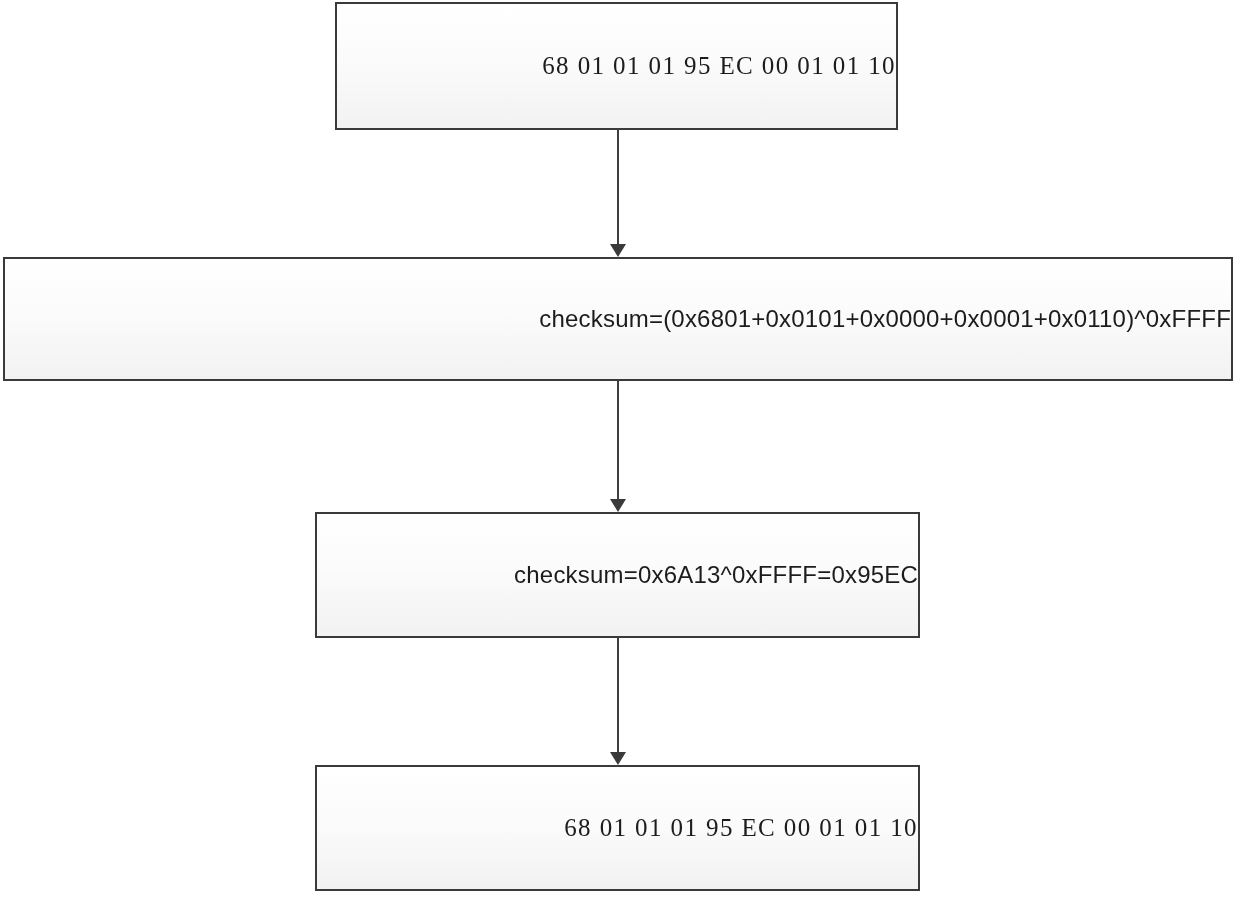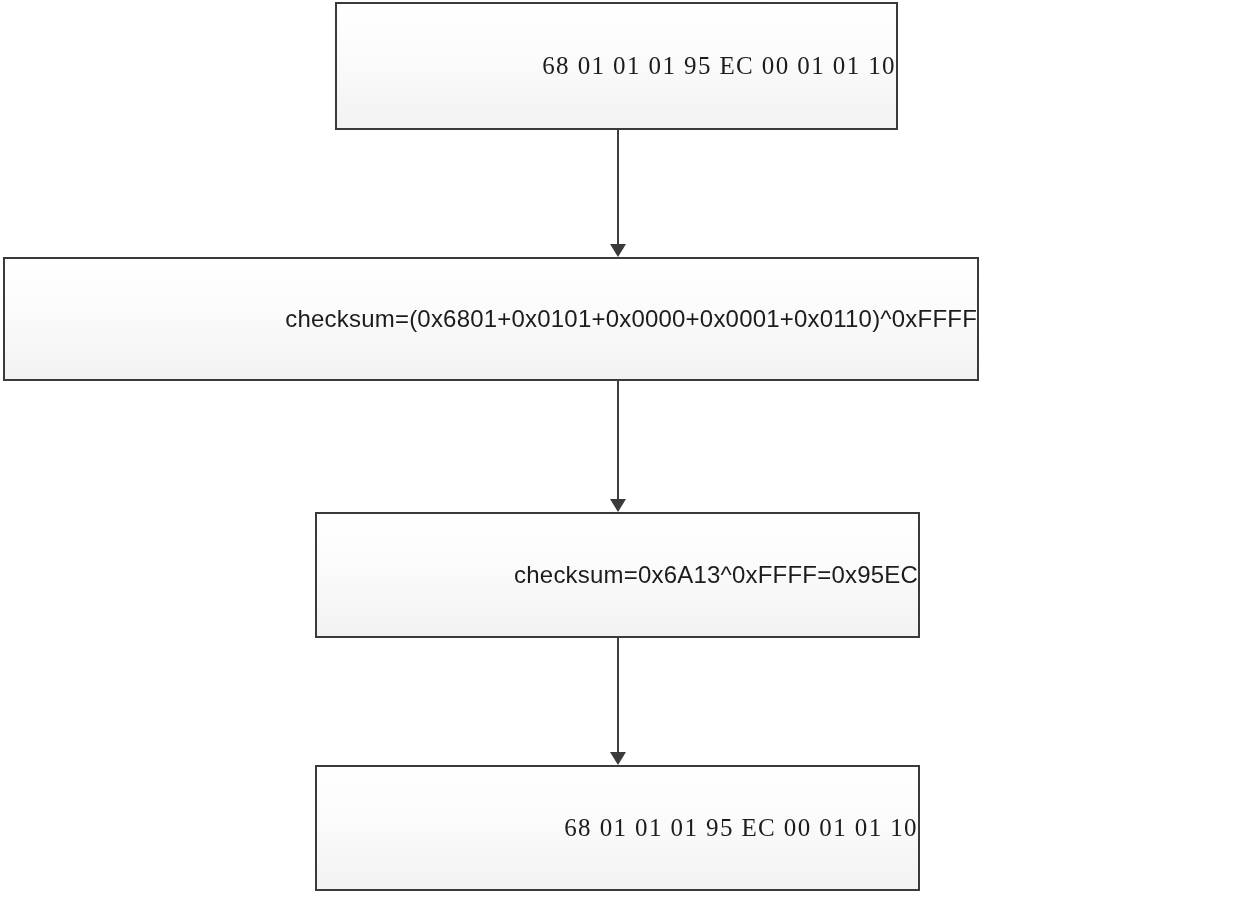--- a/index.html
+++ b/index.html
@@ -35,21 +35,21 @@
     font-size: 25px;
     letter-spacing: 1.4px;
   }
   .formula-label {
     font-family: "Liberation Sans", "DejaVu Sans", sans-serif;
     font-size: 24px;
   }
 
   
   #node-packet-in   { left: 335px;  top: 2px;   width: 563px;  height: 128px; }
-  #node-formula     { left: 3px;    top: 257px; width: 976px; height: 124px; }
+  #node-formula     { left: 3px;    top: 257px; width: 1230px; height: 124px; }
   #node-result      { left: 315px;  top: 512px; width: 605px;  height: 126px; }
   #node-packet-out  { left: 315px;  top: 765px; width: 605px;  height: 126px; }
 
   
   .connector {
     position: absolute;
     width: 20px;
   }
   .connector .line {
     position: absolute;

